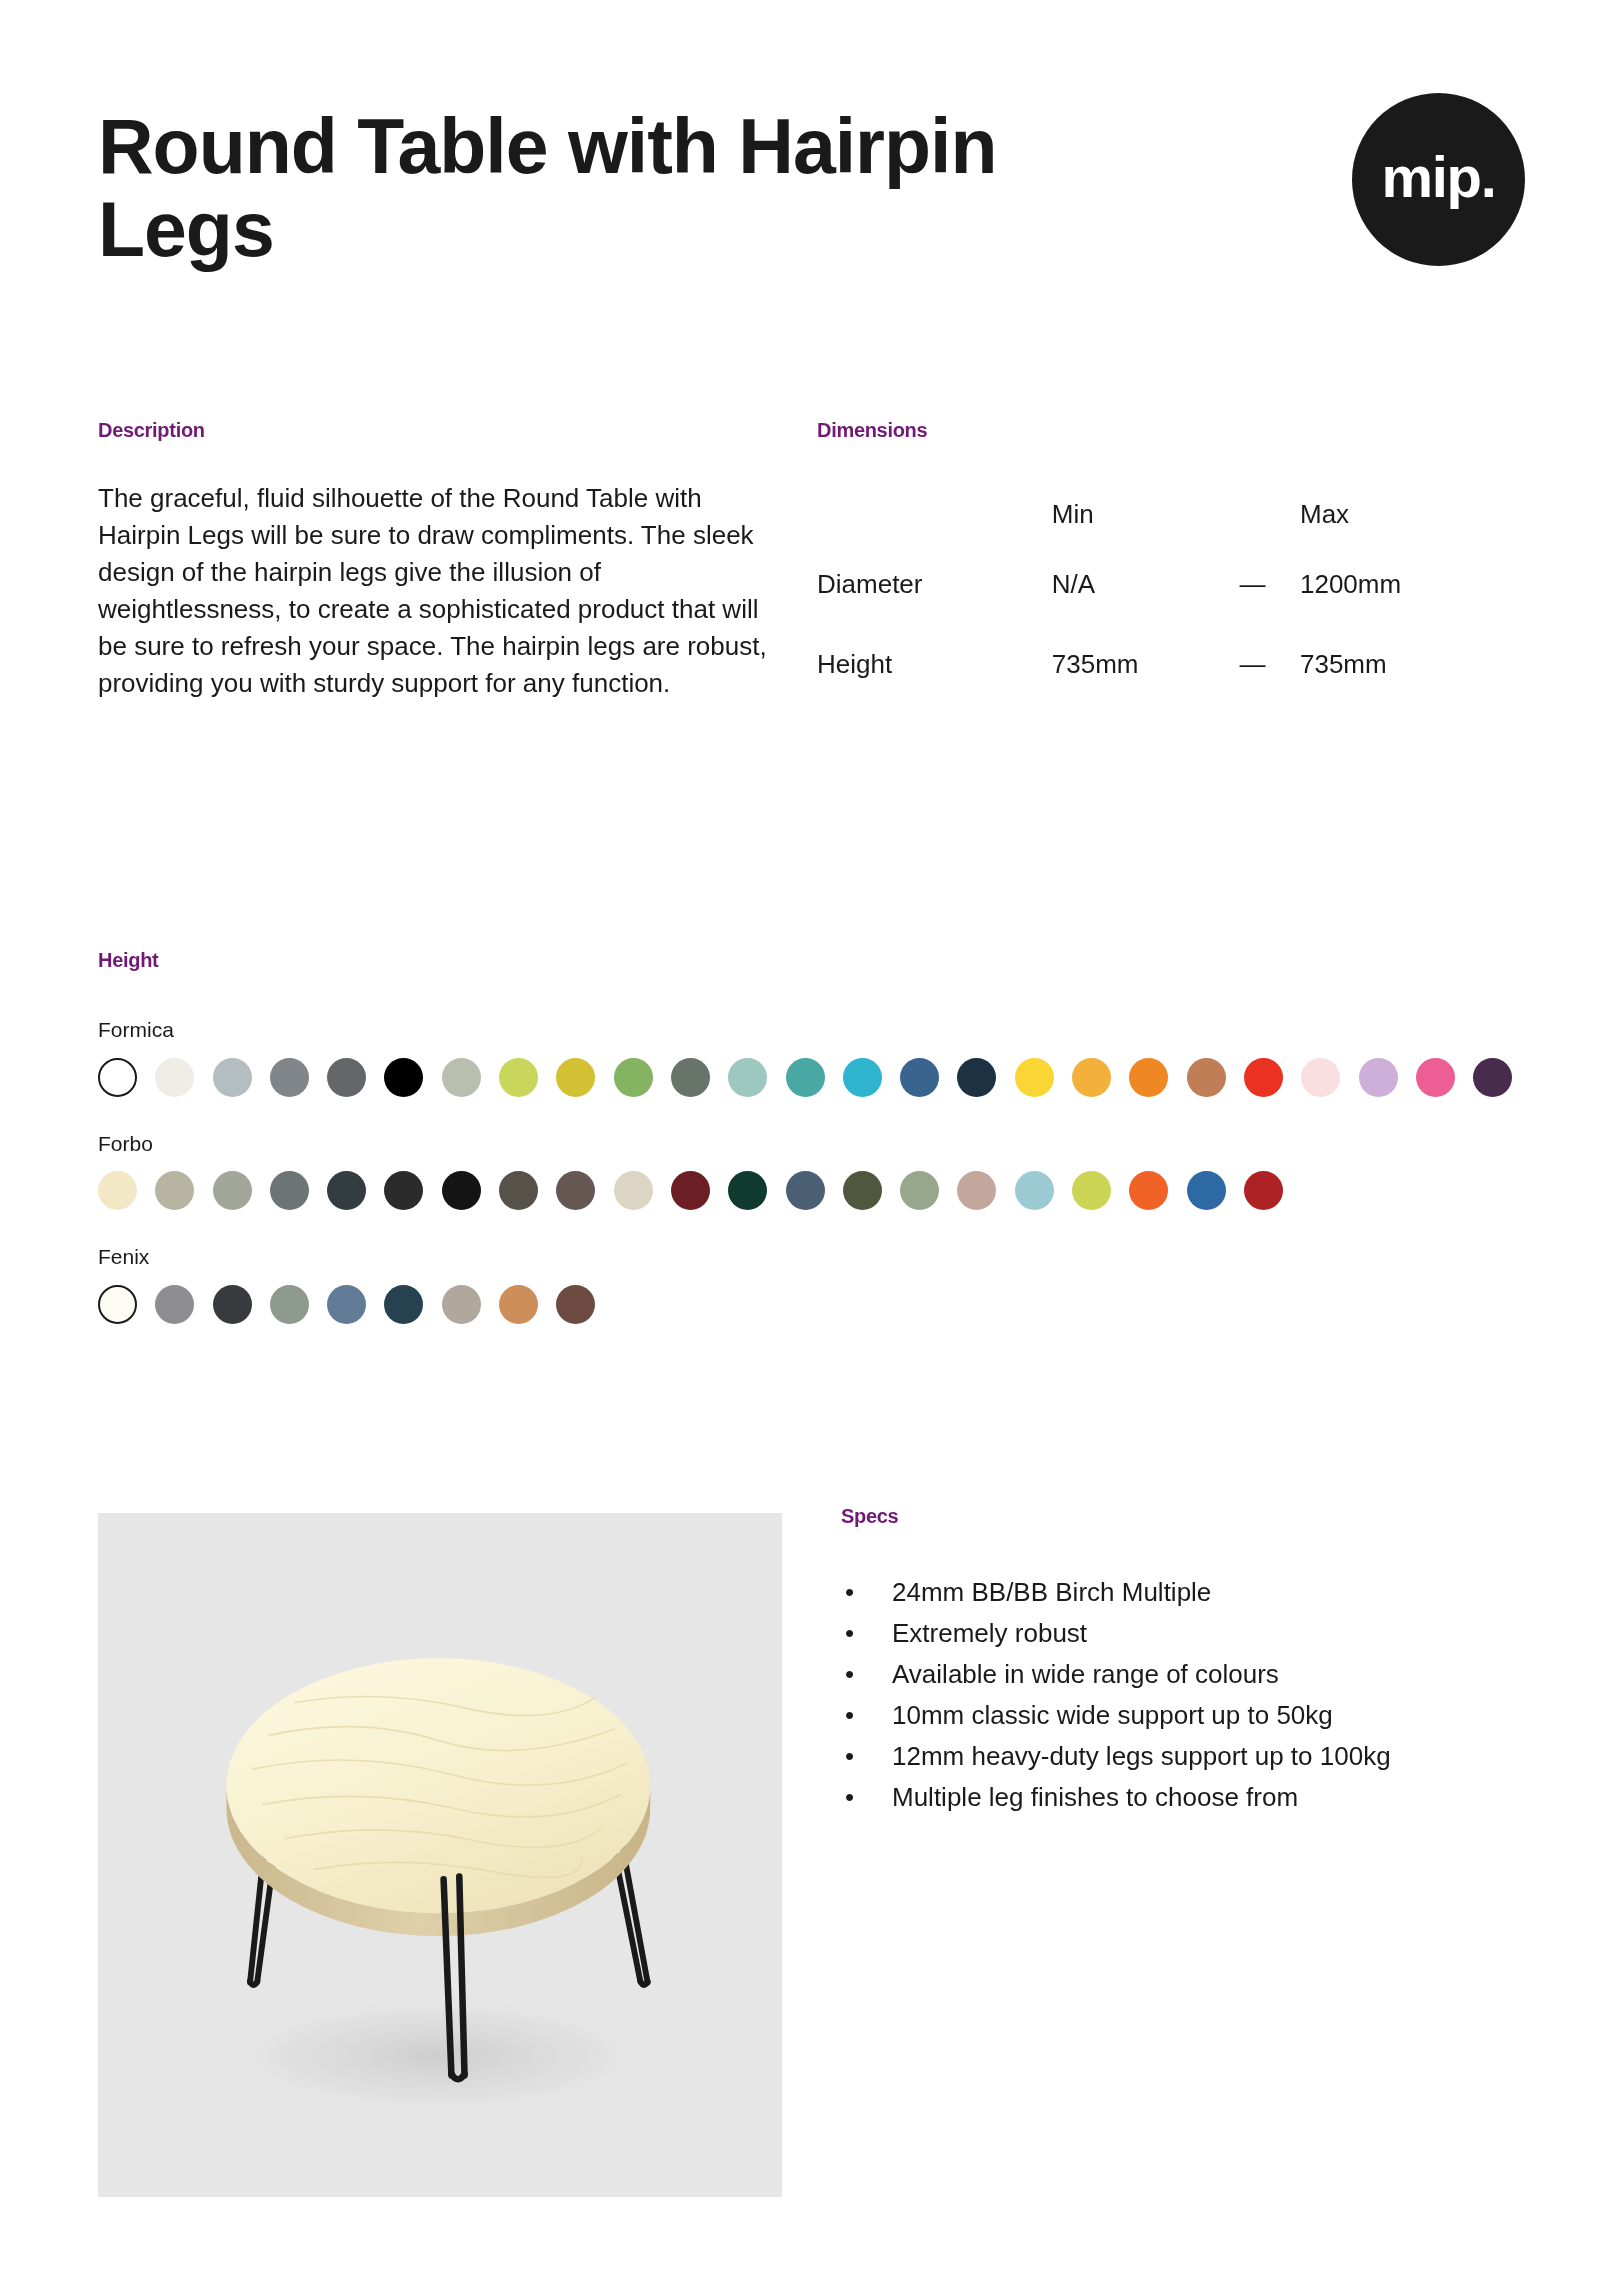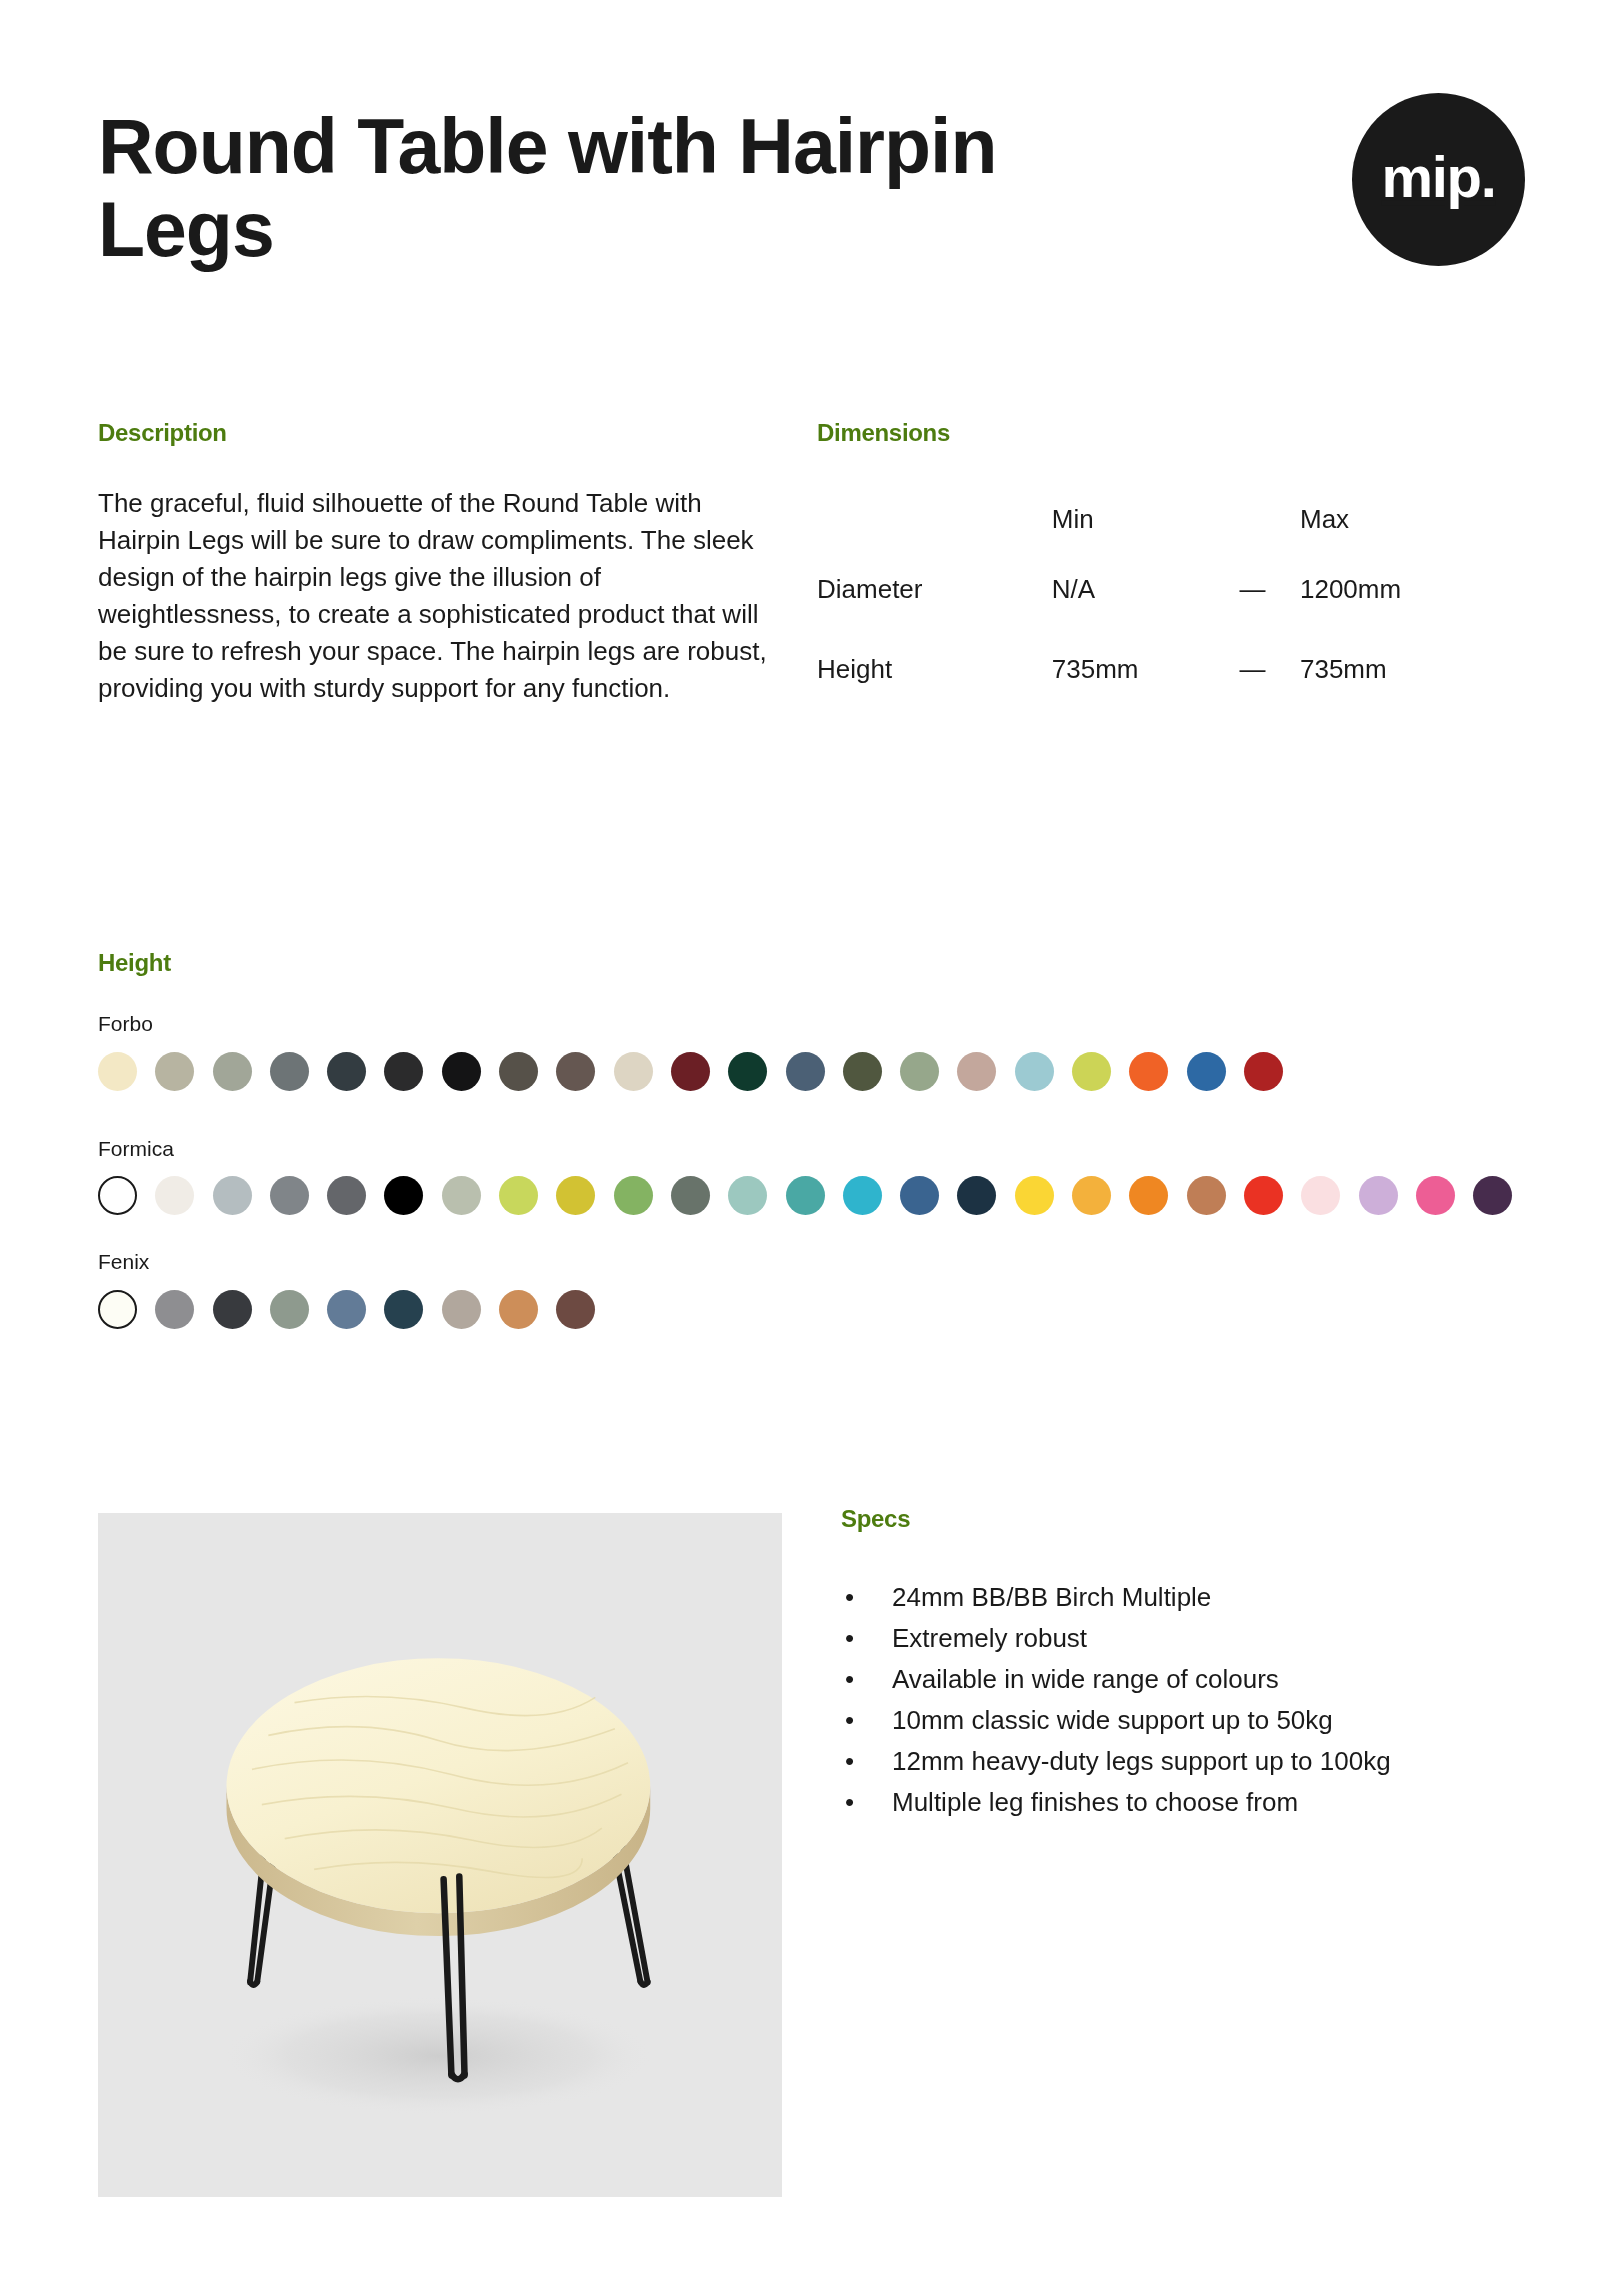--- a/index.html
+++ b/index.html
@@ -59,23 +59,23 @@
     color: #ffffff;
     font-size: 58px;
     font-weight: bold;
     letter-spacing: -1.3px;
     line-height: 1;
     transform: translateY(-2.6px);
   }
 
   
   .h2 {
-    font-size: 24px;
+    font-size: 20px;
     font-weight: bold;
-    color: #4d7c0f;
+    color: #701a75;
     margin: 0;
     letter-spacing: -0.3px;
   }
 
   
   .desc-block {
     position: absolute;
     left: 98px;
     top: 419px;
     width: 681px;
@@ -223,47 +223,20 @@
           <td class="col-min">735mm</td>
           <td class="col-dash">—</td>
           <td class="col-max">735mm</td>
         </tr>
       </tbody>
     </table>
   </div>
 
   <div class="colours-block">
     <h2 class="h2">Height</h2>
-
-    <div class="swatch-group">
-      <div class="swatch-label">Forbo</div>
-      <div class="swatch-row">
-          <div class="swatch" title="#f3e8c5" style="background: rgb(243, 232, 197);"></div>
-          <div class="swatch" title="#b7b4a1" style="background: rgb(183, 180, 161);"></div>
-          <div class="swatch" title="#a1a698" style="background: rgb(161, 166, 152);"></div>
-          <div class="swatch" title="#6d7476" style="background: rgb(109, 116, 118);"></div>
-          <div class="swatch" title="#333c41" style="background: rgb(51, 60, 65);"></div>
-          <div class="swatch" title="#2b2b2c" style="background: rgb(43, 43, 44);"></div>
-          <div class="swatch" title="#141415" style="background: rgb(20, 20, 21);"></div>
-          <div class="swatch" title="#565149" style="background: rgb(86, 81, 73);"></div>
-          <div class="swatch" title="#655751" style="background: rgb(101, 87, 81);"></div>
-          <div class="swatch" title="#ddd5c3" style="background: rgb(221, 213, 195);"></div>
-          <div class="swatch" title="#6b1f25" style="background: rgb(107, 31, 37);"></div>
-          <div class="swatch" title="#0f3a2d" style="background: rgb(15, 58, 45);"></div>
-          <div class="swatch" title="#4b6075" style="background: rgb(75, 96, 117);"></div>
-          <div class="swatch" title="#50573f" style="background: rgb(80, 87, 63);"></div>
-          <div class="swatch" title="#96a78b" style="background: rgb(150, 167, 139);"></div>
-          <div class="swatch" title="#c3a79c" style="background: rgb(195, 167, 156);"></div>
-          <div class="swatch" title="#9ccad2" style="background: rgb(156, 202, 210);"></div>
-          <div class="swatch" title="#ccd456" style="background: rgb(204, 212, 86);"></div>
-          <div class="swatch" title="#f06226" style="background: rgb(240, 98, 38);"></div>
-          <div class="swatch" title="#2d69a4" style="background: rgb(45, 105, 164);"></div>
-          <div class="swatch" title="#ad2222" style="background: rgb(173, 34, 34);"></div>
-        </div>
-    </div>
 
     <div class="swatch-group first">
       <div class="swatch-label">Formica</div>
       <div class="swatch-row">
           <div class="swatch outlined" title="#ffffff" style="background: rgb(255, 255, 255);"></div>
           <div class="swatch" title="#f0ece6" style="background: rgb(240, 236, 230);"></div>
           <div class="swatch" title="#b4bdc0" style="background: rgb(180, 189, 192);"></div>
           <div class="swatch" title="#808589" style="background: rgb(128, 133, 137);"></div>
           <div class="swatch" title="#64666a" style="background: rgb(100, 102, 106);"></div>
           <div class="swatch" title="#000000" style="background: rgb(0, 0, 0);"></div>
@@ -283,20 +256,47 @@
           <div class="swatch" title="#bf7e56" style="background: rgb(191, 126, 86);"></div>
           <div class="swatch" title="#ea3223" style="background: rgb(234, 50, 35);"></div>
           <div class="swatch" title="#fadfe1" style="background: rgb(250, 223, 225);"></div>
           <div class="swatch" title="#cdafd9" style="background: rgb(205, 175, 217);"></div>
           <div class="swatch" title="#ed5e95" style="background: rgb(237, 94, 149);"></div>
           <div class="swatch" title="#472c4d" style="background: rgb(71, 44, 77);"></div>
         </div>
     </div>
 
     <div class="swatch-group">
+      <div class="swatch-label">Forbo</div>
+      <div class="swatch-row">
+          <div class="swatch" title="#f3e8c5" style="background: rgb(243, 232, 197);"></div>
+          <div class="swatch" title="#b7b4a1" style="background: rgb(183, 180, 161);"></div>
+          <div class="swatch" title="#a1a698" style="background: rgb(161, 166, 152);"></div>
+          <div class="swatch" title="#6d7476" style="background: rgb(109, 116, 118);"></div>
+          <div class="swatch" title="#333c41" style="background: rgb(51, 60, 65);"></div>
+          <div class="swatch" title="#2b2b2c" style="background: rgb(43, 43, 44);"></div>
+          <div class="swatch" title="#141415" style="background: rgb(20, 20, 21);"></div>
+          <div class="swatch" title="#565149" style="background: rgb(86, 81, 73);"></div>
+          <div class="swatch" title="#655751" style="background: rgb(101, 87, 81);"></div>
+          <div class="swatch" title="#ddd5c3" style="background: rgb(221, 213, 195);"></div>
+          <div class="swatch" title="#6b1f25" style="background: rgb(107, 31, 37);"></div>
+          <div class="swatch" title="#0f3a2d" style="background: rgb(15, 58, 45);"></div>
+          <div class="swatch" title="#4b6075" style="background: rgb(75, 96, 117);"></div>
+          <div class="swatch" title="#50573f" style="background: rgb(80, 87, 63);"></div>
+          <div class="swatch" title="#96a78b" style="background: rgb(150, 167, 139);"></div>
+          <div class="swatch" title="#c3a79c" style="background: rgb(195, 167, 156);"></div>
+          <div class="swatch" title="#9ccad2" style="background: rgb(156, 202, 210);"></div>
+          <div class="swatch" title="#ccd456" style="background: rgb(204, 212, 86);"></div>
+          <div class="swatch" title="#f06226" style="background: rgb(240, 98, 38);"></div>
+          <div class="swatch" title="#2d69a4" style="background: rgb(45, 105, 164);"></div>
+          <div class="swatch" title="#ad2222" style="background: rgb(173, 34, 34);"></div>
+        </div>
+    </div>
+
+    <div class="swatch-group">
       <div class="swatch-label">Fenix</div>
       <div class="swatch-row">
           <div class="swatch outlined" title="#fdfdf5" style="background: rgb(253, 253, 245);"></div>
           <div class="swatch" title="#8e8e91" style="background: rgb(142, 142, 145);"></div>
           <div class="swatch" title="#383a3e" style="background: rgb(56, 58, 62);"></div>
           <div class="swatch" title="#8e9a8e" style="background: rgb(142, 154, 142);"></div>
           <div class="swatch" title="#627b97" style="background: rgb(98, 123, 151);"></div>
           <div class="swatch" title="#26414f" style="background: rgb(38, 65, 79);"></div>
           <div class="swatch" title="#b1a79d" style="background: rgb(177, 167, 157);"></div>
           <div class="swatch" title="#cd8e59" style="background: rgb(205, 142, 89);"></div>

